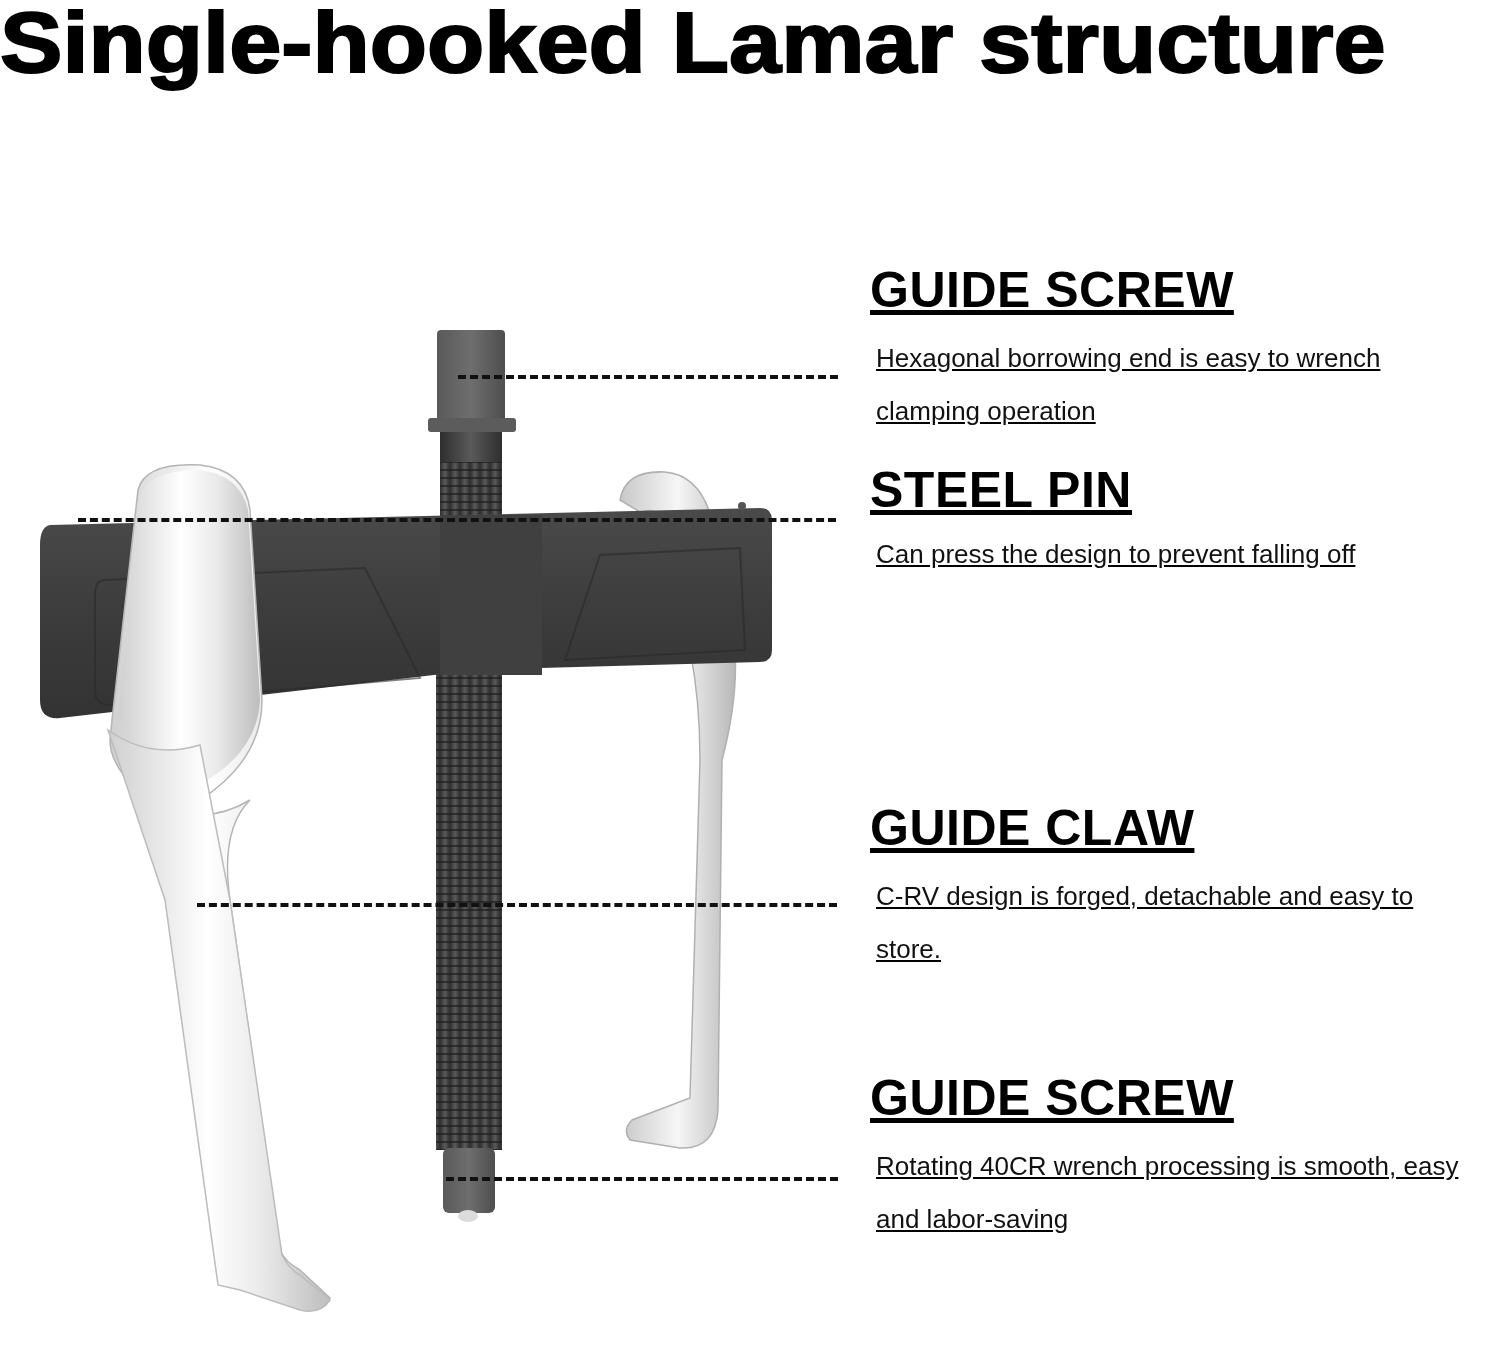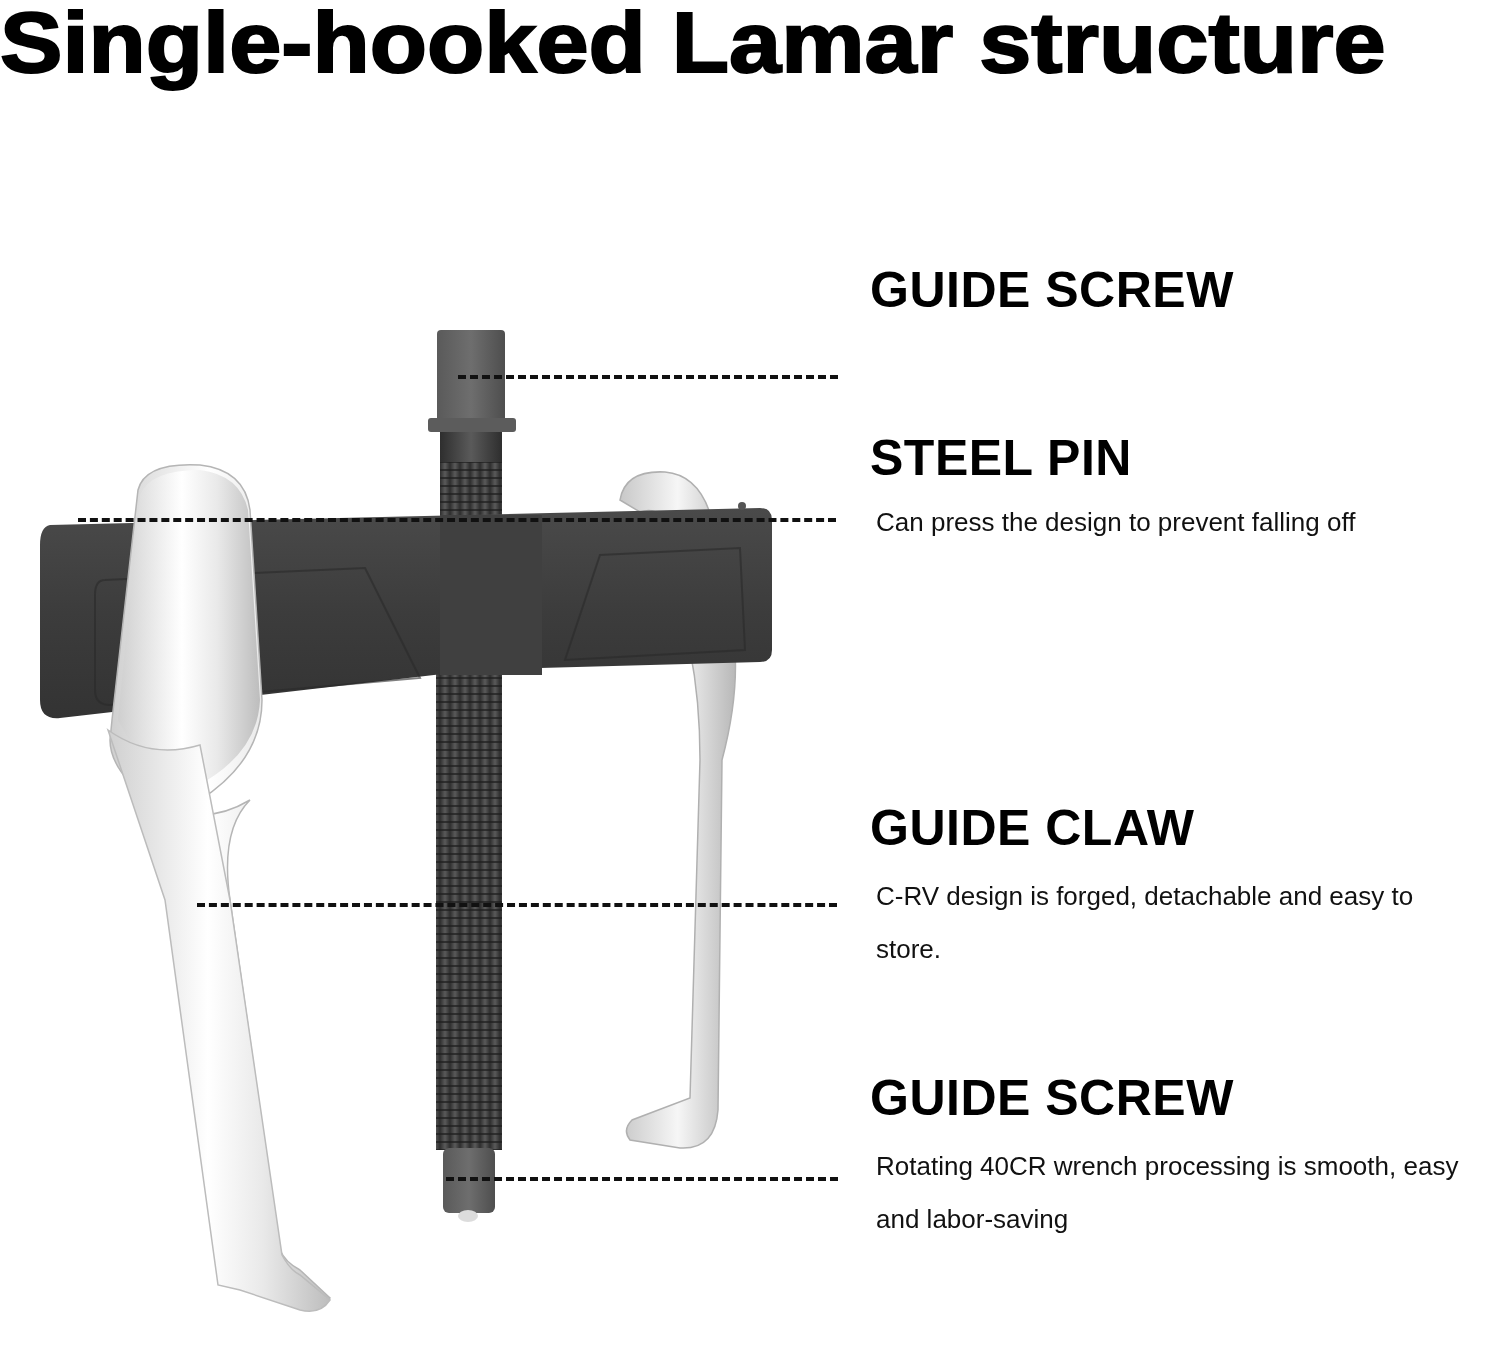--- a/index.html
+++ b/index.html
@@ -1,19 +1,19 @@
 <!DOCTYPE html>
 <html><head>
 <meta charset="utf-8">
 <style>
   html, body { margin: 0; padding: 0; background: #ffffff; }
   body { width: 1500px; height: 1351px; position: relative; overflow: hidden; font-family: "Liberation Sans", sans-serif; color: #000; }
   .title { position: absolute; left: 0; top: -8px; width: 1500px; font-family: "Liberation Sans", sans-serif; font-weight: 900; font-size: 86px; letter-spacing: 0px; line-height: 100px; white-space: nowrap; transform: scaleX(1.09); transform-origin: left top; -webkit-text-stroke: 2px #000; }
   .art { position: absolute; left: 0; top: 0; width: 1500px; height: 1351px; }
-  .callout { position: absolute; left: 870px; width: 630px; }
+  .callout { position: absolute; left: 870px; width: 630px; text-decoration: underline; }
   .callout h2 { margin: 0; font-family: "Liberation Sans", sans-serif; font-weight: 700; font-size: 50px; line-height: 56px; letter-spacing: 0.5px; }
   .callout p { margin: 14px 0 0 6px; font-family: "Liberation Sans", sans-serif; font-size: 26px; line-height: 53px; color: #111; }
   .leader { position: absolute; height: 0; border-top: 4px dashed #111; }
 </style>
 </head>
 <body>
 
 <div class="title">Single-hooked Lamar structure</div>
 
 <svg class="art" viewBox="0 0 1500 1351" xmlns="http://www.w3.org/2000/svg">
@@ -79,23 +79,24 @@
   </g>
 </svg>
 
 <div class="leader" style="left:458px; top:375px; width:380px;"></div>
 <div class="leader" style="left:78px; top:518px; width:758px;"></div>
 <div class="leader" style="left:197px; top:903px; width:640px;"></div>
 <div class="leader" style="left:446px; top:1177px; width:392px;"></div>
 
 <div class="callout" style="top:262px;">
   <h2>GUIDE SCREW</h2>
+  <p style="width:580px;">Hexagonal borrowing end is easy to wrench clamping operation</p>
 </div>
 
-<div class="callout" style="top:430px;">
+<div class="callout" style="top:462px;">
   <h2>STEEL PIN</h2>
   <p style="margin-top:10px;">Can press the design to prevent falling off</p>
 </div>
 
 <div class="callout" style="top:800px;">
   <h2>GUIDE CLAW</h2>
   <p style="width:600px;">C-RV design is forged, detachable and easy to store.</p>
 </div>
 
 <div class="callout" style="top:1070px;">

